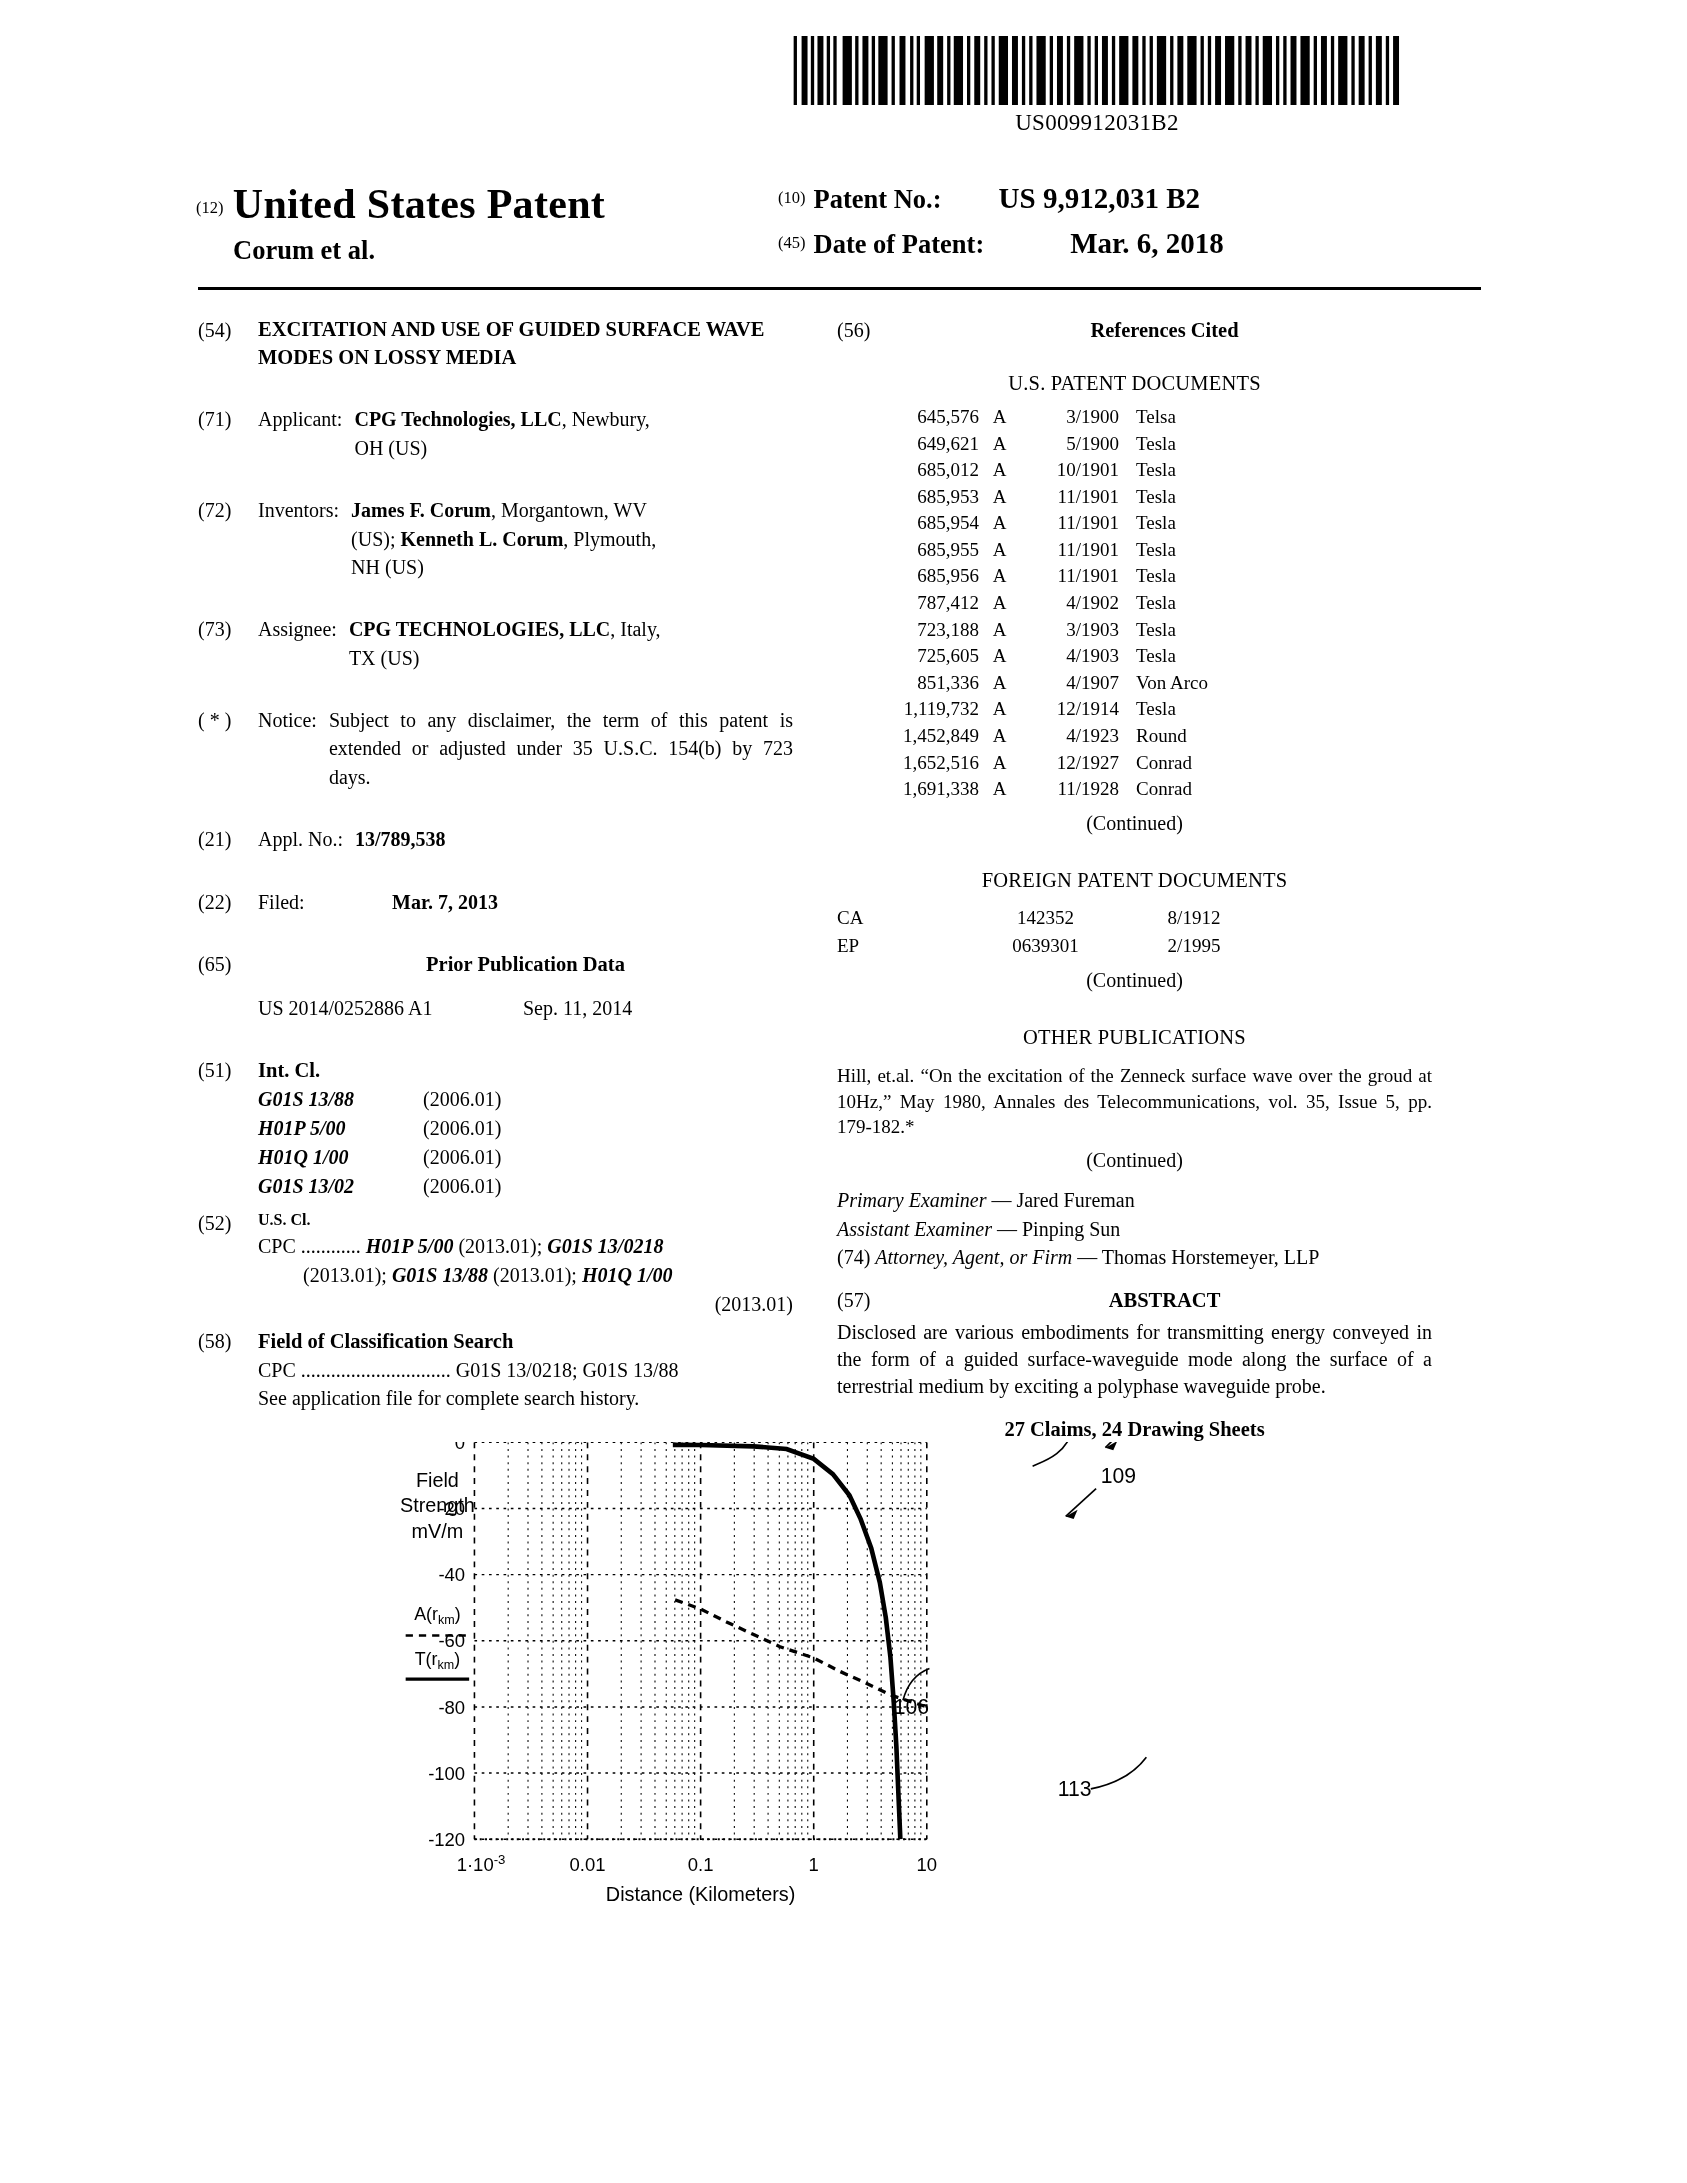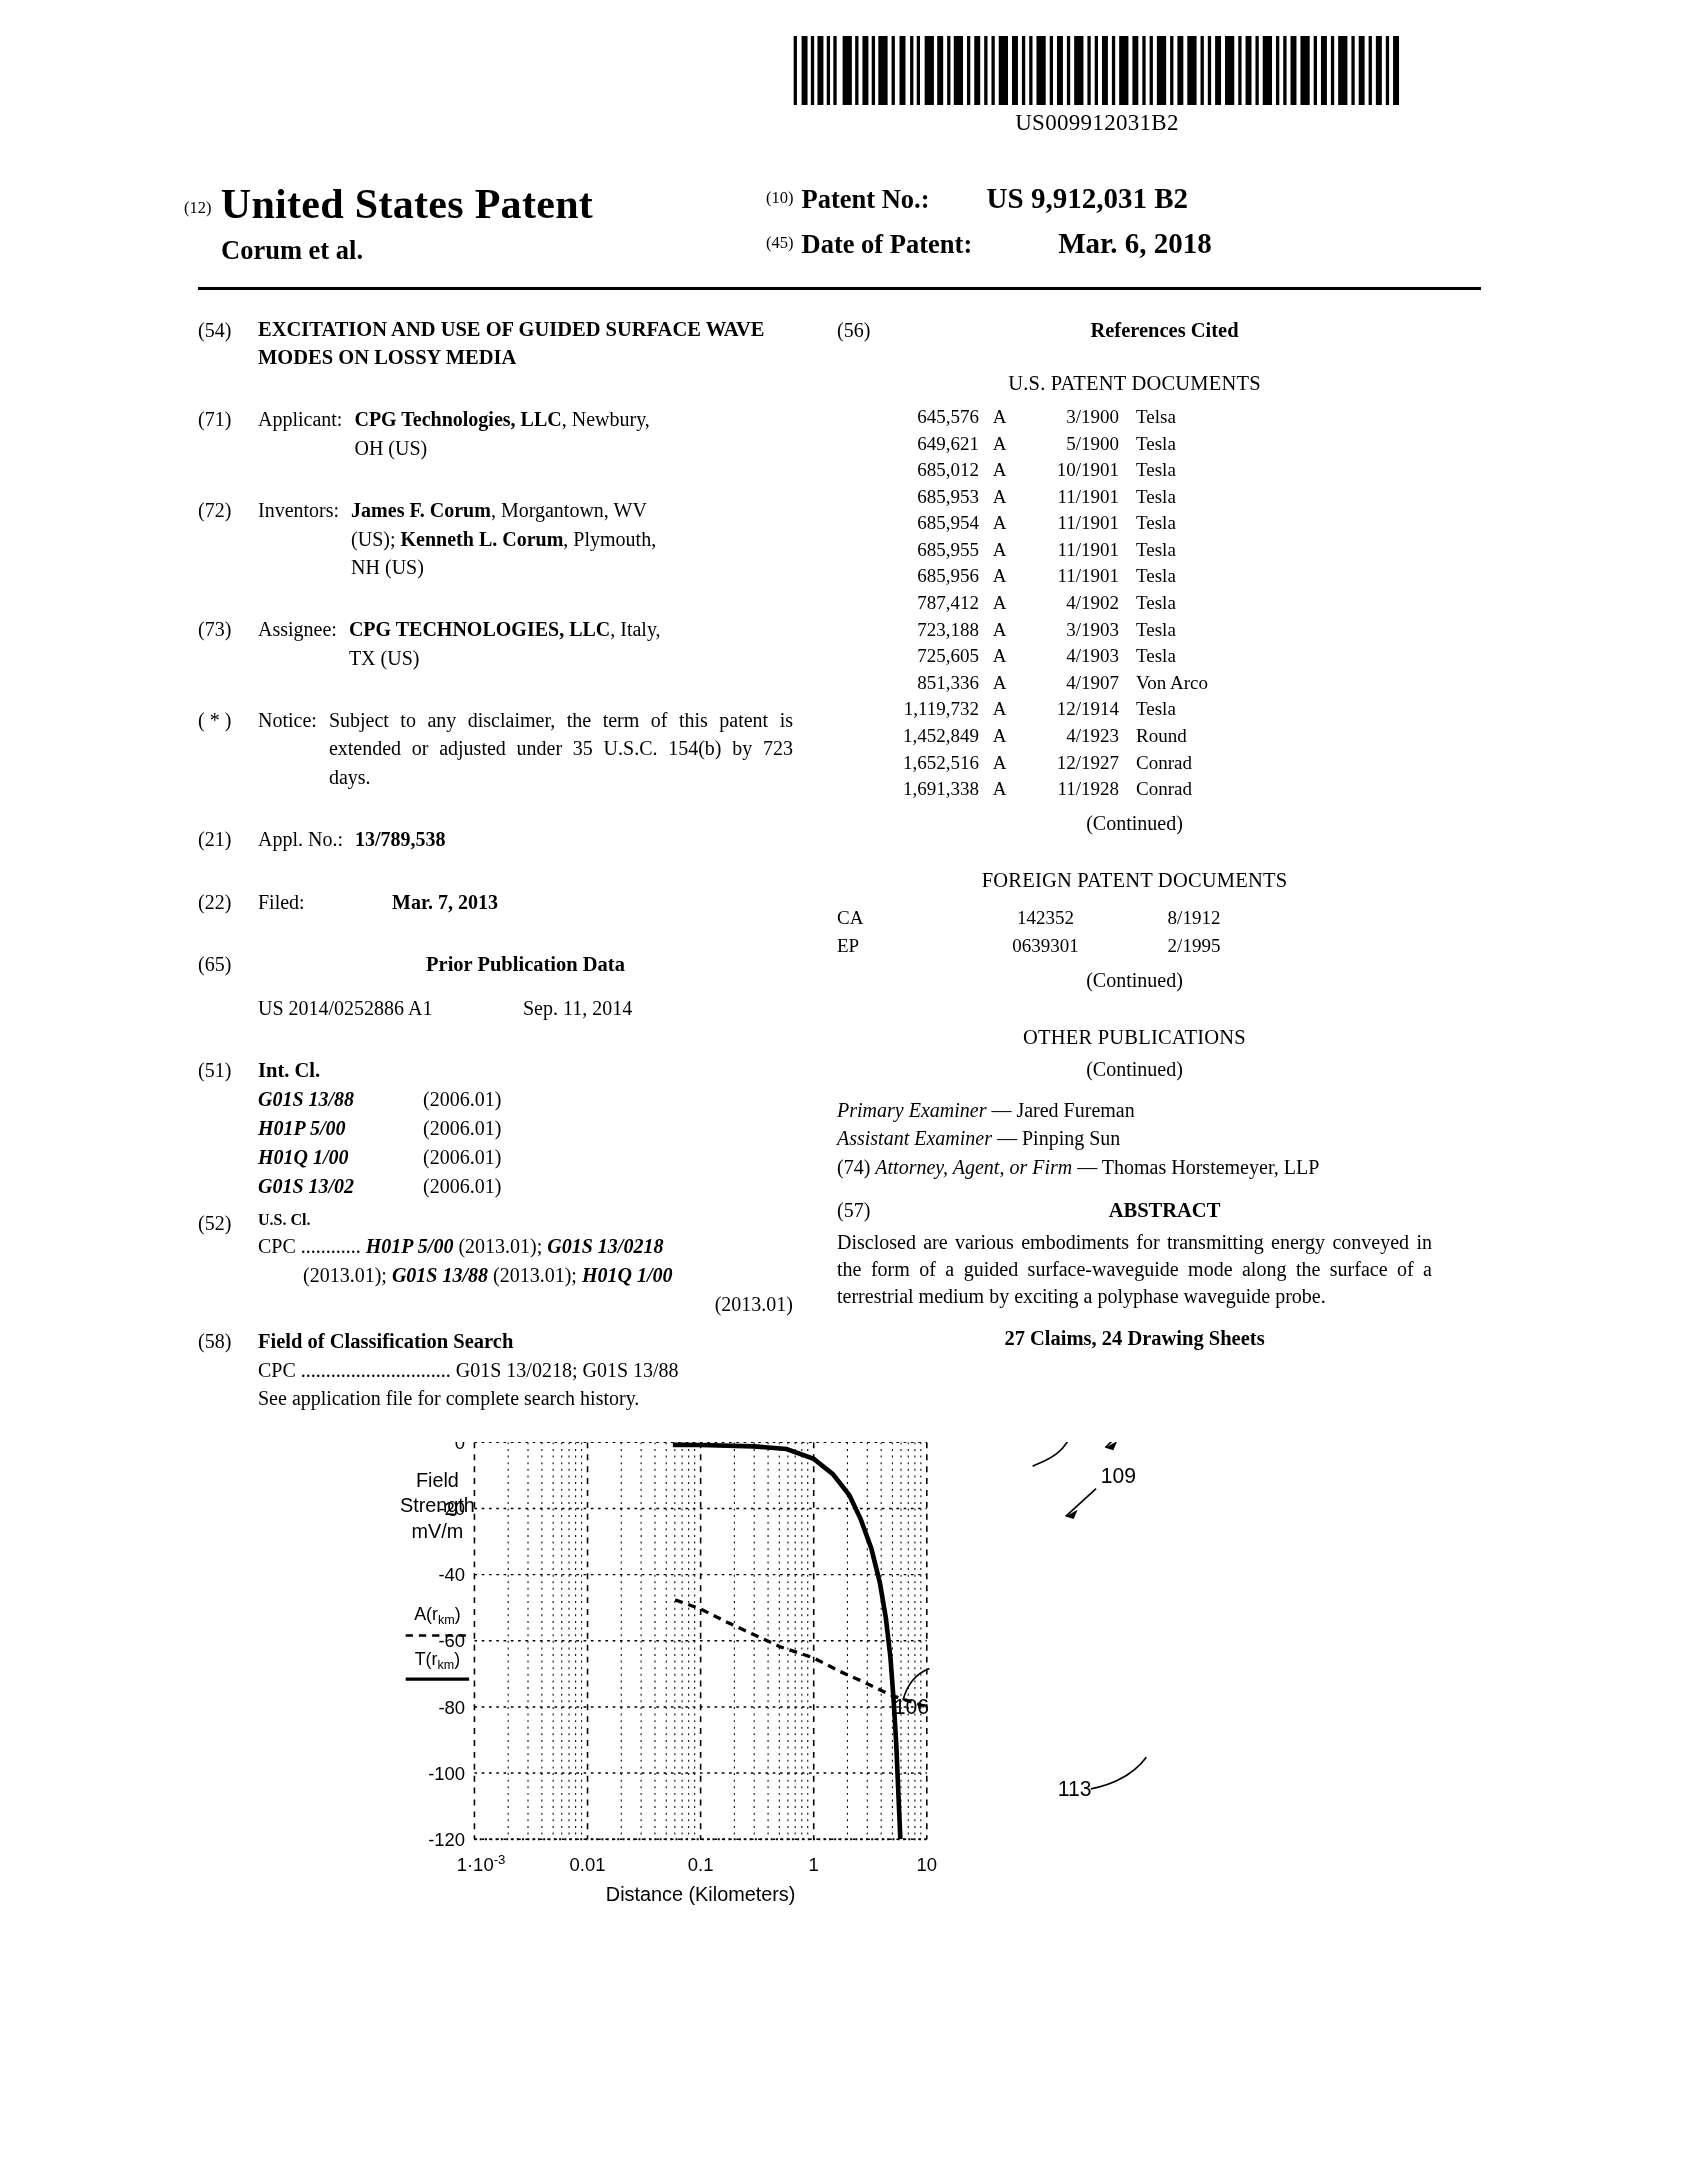--- a/index.html
+++ b/index.html
@@ -24,21 +24,21 @@
     height: 69px; width: 612px;
     display: block;
   }
   .barcode-text {
     font-family: "Liberation Serif", serif;
     font-size: 23px; letter-spacing: 0.3px;
     margin-top: 5.3px; text-align: center;
   }
 
   
-  .masthead { position: absolute; left: 184px; top: 182px; width: 1283px; }
+  .masthead { position: absolute; left: 196px; top: 182px; width: 1283px; }
   .mh-row { display: flex; align-items: flex-start; }
   .mh-left { width: 582px; }
   .mh-right { width: 701px; }
   .code-sm {
     font-size: 16.5px; vertical-align: super;
     font-family: "Liberation Serif", serif;
   }
   .mh-title {
     font-size: 42px; font-weight: bold;
     letter-spacing: 0.3px; line-height: 1.05;
@@ -478,20 +478,21 @@
         <span class="for-no">0639301</span>
         <span class="for-dt">2/1995</span>
       </div>
     </div>
 
     <div class="cont">(Continued)</div>
 
     <div class="gap-lg"></div>
     <div class="hdr-plain">OTHER PUBLICATIONS</div>
 
+    <div class="pub-body" style="margin-top:14.6px;">Hill, et.al. “On the excitation of the Zenneck surface wave over the groud at 10Hz,” May 1980, Annales des Telecommunications, vol. 35, Issue 5, pp. 179-182.*</div>
 
     <div class="cont">(Continued)</div>
 
     <div class="gap-sm"></div>
 
     <div class="exam-line">
       <span class="i">Primary Examiner</span>
       <span>—</span>
       <span>Jared Fureman</span>
     </div>

